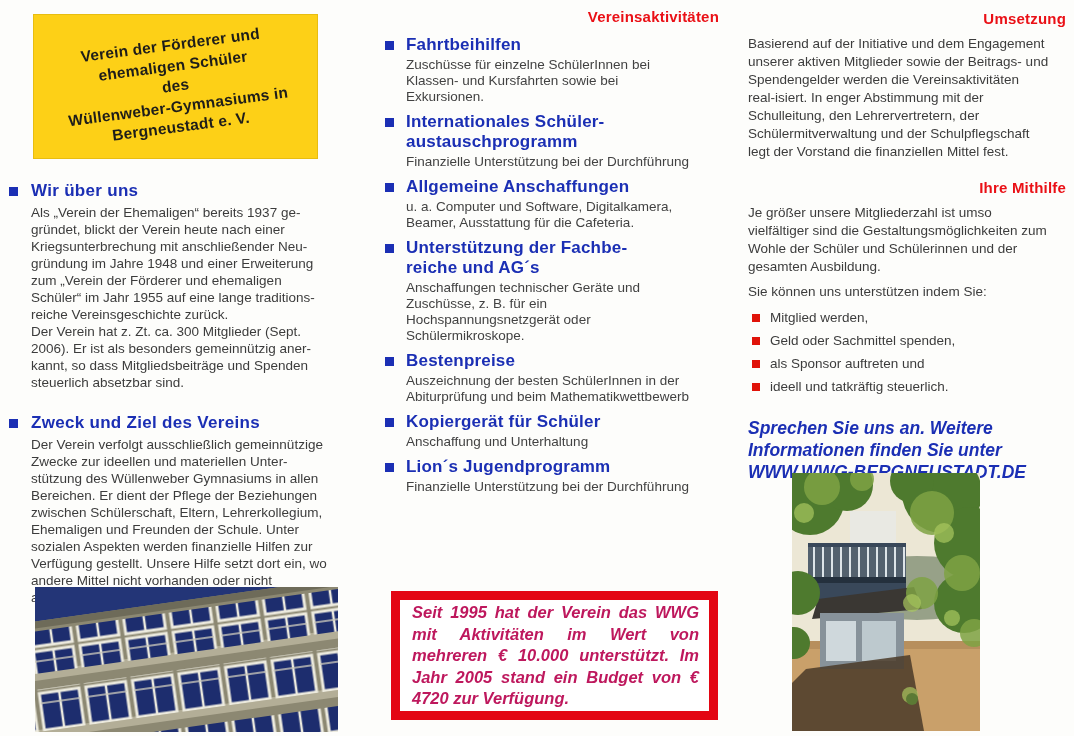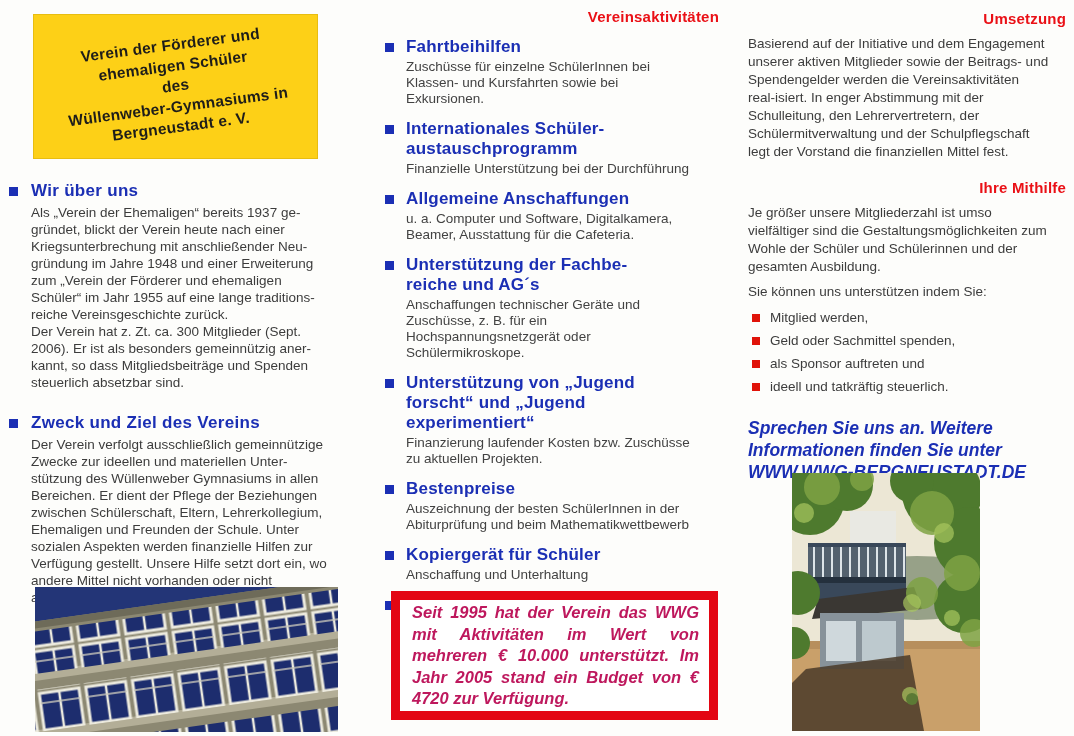--- a/index.html
+++ b/index.html
@@ -28,21 +28,21 @@
     color:#1e1d1a;text-align:center;letter-spacing:.2px;
   }
   
   .section{margin-top:22px;}
   .sec-head{display:flex;align-items:flex-start;}
   .sq{flex:0 0 auto;width:9px;height:9px;background:#1b2fb4;margin:6px 13px 0 1px;}
   .sec-title{font-weight:bold;font-size:17px;color:#1b2fb4;letter-spacing:.3px;}
   .sec-body{margin:3px 0 0 23px;font-size:13.5px;line-height:17px;color:#3c3c3c;}
   
   .h1{font-weight:bold;font-size:15px;color:#ea1016;letter-spacing:.2px;margin:2px 0 10px 0;text-align:right;}
-  .activity{display:flex;margin-bottom:7px;margin-top:12px;}
+  .activity{display:flex;margin-bottom:7px;}
   .activity .sq{margin:6px 12px 0 2px;}
   .act-title{font-weight:bold;font-size:17px;line-height:20px;color:#1b2fb4;letter-spacing:.2px;}
   .act-desc{font-size:13.5px;line-height:16px;color:#424242;margin-top:2px;}
   .highlight-box{
     position:absolute;left:391px;top:591px;width:327px;height:129px;
     box-sizing:border-box;border:9px solid #e30613;background:#ffffff;
     padding:3px 10px 2px 12px;display:flex;align-items:center;
   }
   .highlight-text{
     font-weight:bold;font-style:italic;font-size:16.5px;line-height:21.5px;
@@ -165,30 +165,20 @@
   </div>
   <div class="activity">
     <span class="sq"></span>
     <div>
       <div class="act-title prewrap">Unterstützung der Fachbe-
 reiche und AG´s</div>
       <div class="act-desc prewrap">Anschaffungen technischer Geräte und
 Zuschüsse, z. B. für ein
 Hochspannungsnetzgerät oder
 Schülermikroskope.</div>
-    </div>
-  </div>
-  <div class="activity">
-    <span class="sq"></span>
-    <div>
-      <div class="act-title prewrap">Unterstützung von „Jugend
-forscht“ und „Jugend
-experimentiert“</div>
-      <div class="act-desc prewrap">Finanzierung laufender Kosten bzw. Zuschüsse
-zu aktuellen Projekten.</div>
     </div>
   </div>
   <div class="activity">
     <span class="sq"></span>
     <div>
       <div class="act-title prewrap">Bestenpreise</div>
       <div class="act-desc prewrap">Auszeichnung der besten SchülerInnen in der
 Abiturprüfung und beim Mathematikwettbewerb</div>
     </div>
   </div>

